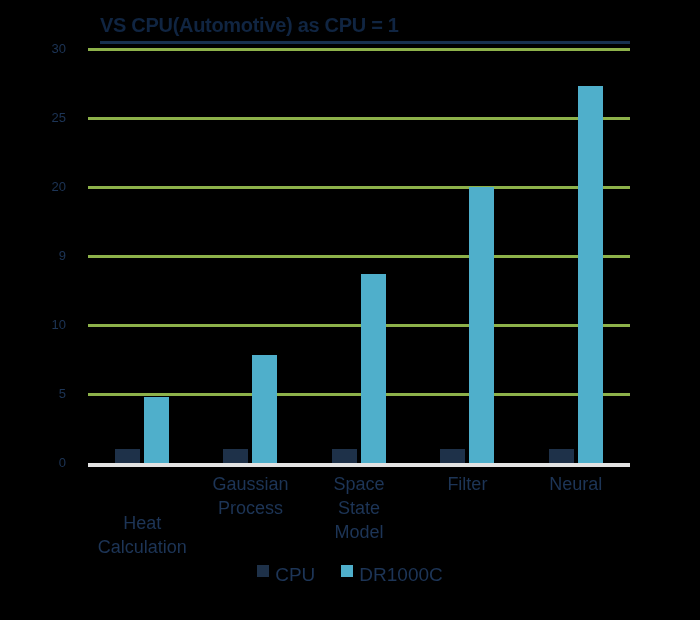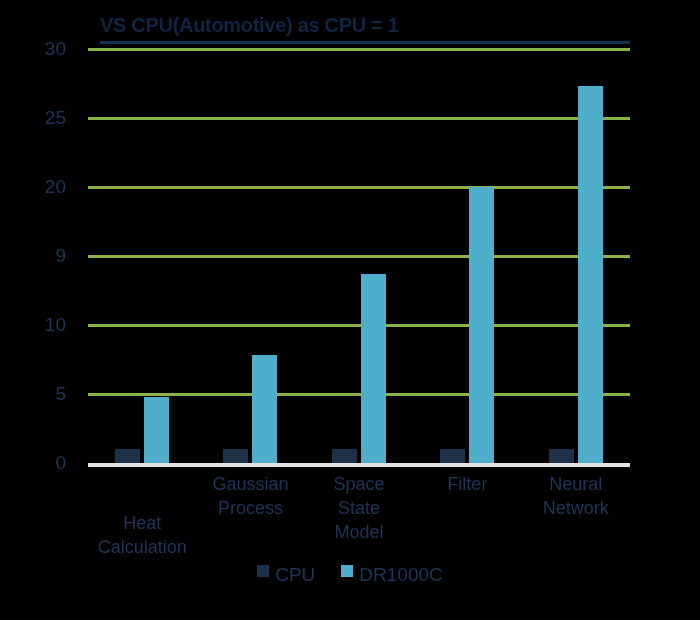--- a/index.html
+++ b/index.html
@@ -57,21 +57,21 @@
     height: 3px;
     background: #8DB14A;
   }
 
   .ytick {
     position: absolute;
     left: 18px;
     width: 58px;
     text-align: right;
     color: #1d3557;
-    font-size: 19px;
+    font-size: 13px;
     line-height: 19px;
   }
 
   #axis-baseline {
     position: absolute;
     left: 88px;
     top: 463px;
     width: 542px;
     height: 4px;
     background: #e3e3e3;
@@ -223,21 +223,20 @@
       <div class="cat-label" style="left: 216.8px; width: 108.4px;">
         <div>Space</div>
         <div>State</div>
         <div>Model</div>
       </div>
       <div class="cat-label" style="left: 325.2px; width: 108.4px;">
         <div>Filter</div>
       </div>
       <div class="cat-label" style="left: 433.6px; width: 108.4px;">
         <div>Neural</div>
-        <div>Network</div>
       </div>
     </div>
 
   <div id="legend">
       <div class="legend-item">
         <span class="legend-swatch cpu" style="background: rgb(30, 49, 73);"></span>
         <span>CPU</span>
       </div>
       <div class="legend-item">
         <span class="legend-swatch dr" style="background: rgb(79, 175, 203);"></span>

